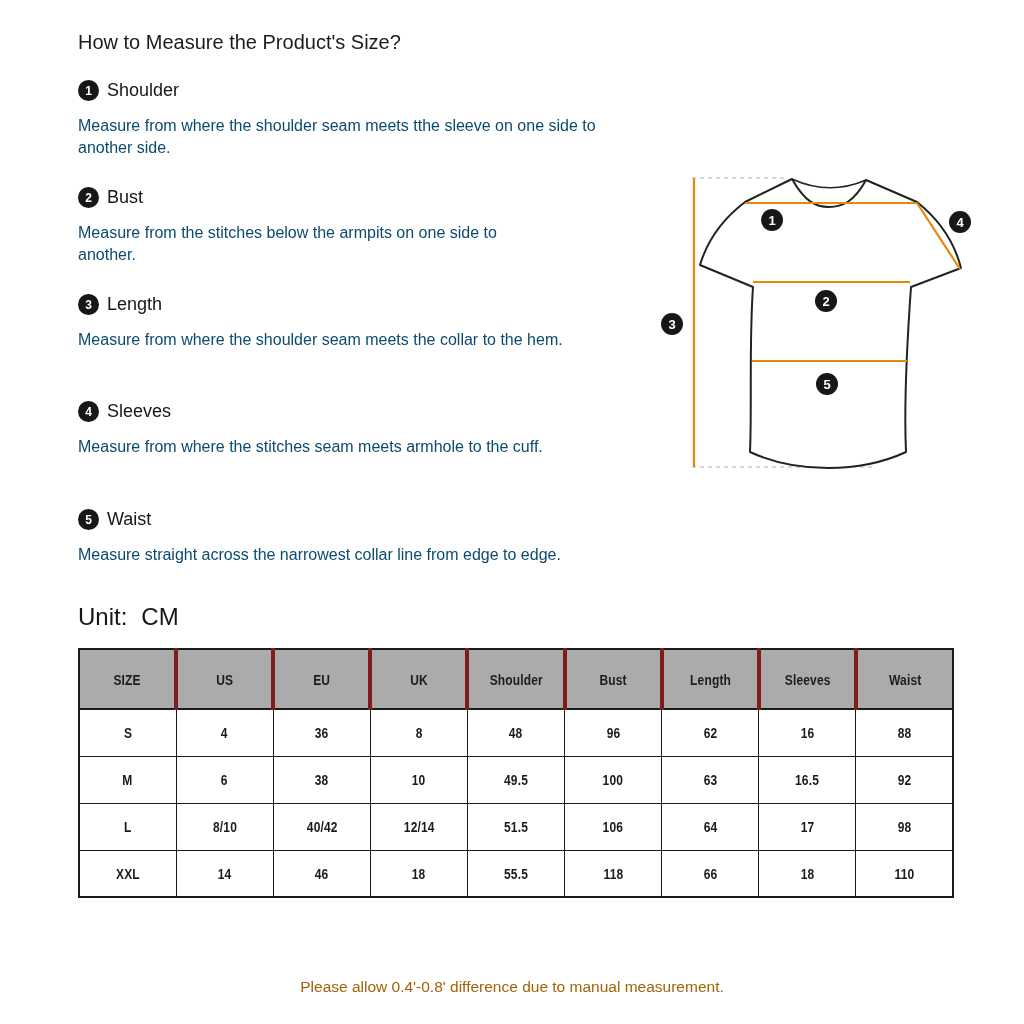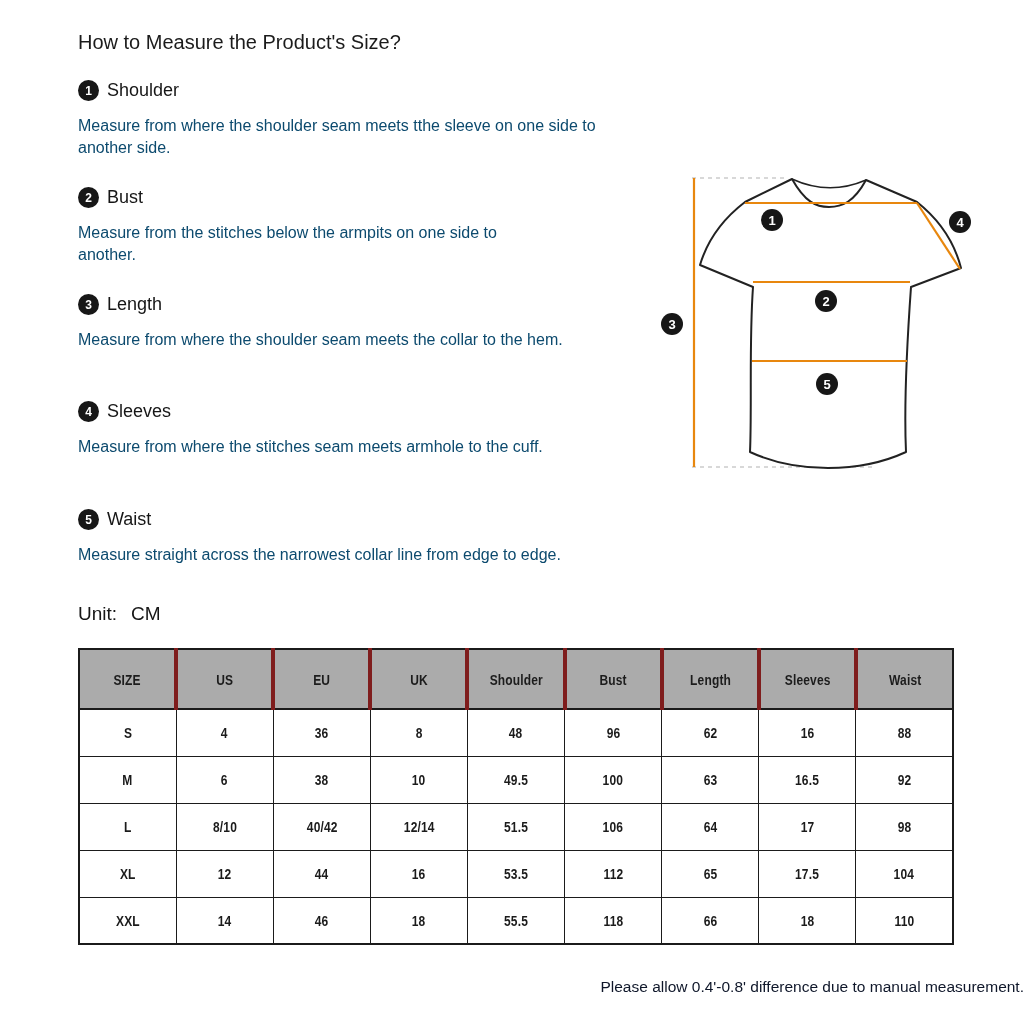--- a/index.html
+++ b/index.html
@@ -36,21 +36,21 @@
   .inst-label { font-size: 18px; color: #161616; }
   .inst-text {
     margin-top: 14px;
     font-size: 16px;
     line-height: 22px;
     color: #0c4a6e;
   }
   .unit {
     position: absolute;
     left: 78px; top: 603px;
-    font-size: 19px;
+    font-size: 24px;
     color: #161616;
   }
   .unit-value { margin-left: 14px; }
   
   .diagram { position: absolute; left: 648px; top: 158px; }
   .diagram .outline { stroke: var(--outline, #222); stroke-width: 2; fill: #ffffff; }
   .diagram .collar { stroke: var(--outline, #222); stroke-width: 1.6; fill: none; }
   .diagram .accent { stroke: var(--accent, #E8870E); stroke-width: 2.2; fill: none; }
   .diagram .dash { stroke: var(--dash, #cccccc); stroke-width: 1.5; stroke-dasharray: 4 4; fill: none; }
   .diagram .marker-circle { fill: #171717; }
@@ -93,23 +93,23 @@
     display: inline-block;
     transform: scaleX(0.8);
     font-weight: 700;
     letter-spacing: 0.2px;
     white-space: nowrap;
   }
   .footer-note {
     position: absolute;
     left: 0; top: 978px;
     width: 100%;
-    text-align: right;
+    text-align: center;
     font-size: 15.5px;
-    color: #0f172a;
+    color: #a16207;
   }
 </style>
 </head>
 <body>
 
 <div class="canvas">
 
   <h1 class="title">How to Measure the Product's Size?</h1>
 
   <section class="inst" style="top:80px">
@@ -246,31 +246,20 @@
           <td><span class="cx">8/10</span></td>
           <td><span class="cx">40/42</span></td>
           <td><span class="cx">12/14</span></td>
           <td><span class="cx">51.5</span></td>
           <td><span class="cx">106</span></td>
           <td><span class="cx">64</span></td>
           <td><span class="cx">17</span></td>
           <td><span class="cx">98</span></td>
         </tr>
         <tr>
-          <td><span class="cx">XL</span></td>
-          <td><span class="cx">12</span></td>
-          <td><span class="cx">44</span></td>
-          <td><span class="cx">16</span></td>
-          <td><span class="cx">53.5</span></td>
-          <td><span class="cx">112</span></td>
-          <td><span class="cx">65</span></td>
-          <td><span class="cx">17.5</span></td>
-          <td><span class="cx">104</span></td>
-        </tr>
-        <tr>
           <td><span class="cx">XXL</span></td>
           <td><span class="cx">14</span></td>
           <td><span class="cx">46</span></td>
           <td><span class="cx">18</span></td>
           <td><span class="cx">55.5</span></td>
           <td><span class="cx">118</span></td>
           <td><span class="cx">66</span></td>
           <td><span class="cx">18</span></td>
           <td><span class="cx">110</span></td>
         </tr>

